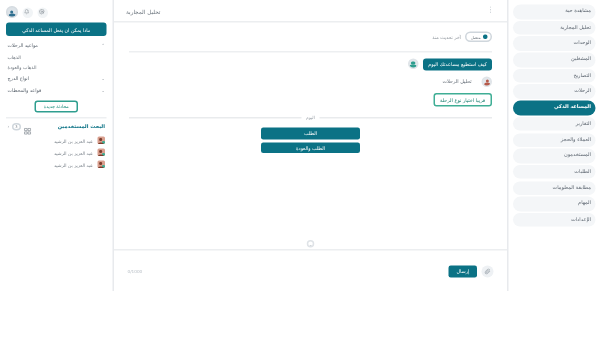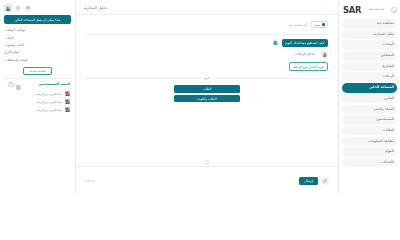--- a/index.html
+++ b/index.html
@@ -561,27 +561,20 @@
     position: absolute;
     right: .2px; bottom: .2px;
   }
 </style>
 </head>
 <body>
 
 <div id="app">
 
   <aside class="rightnav">
-    <div class="brand">
-      <div class="brand-collapse"></div>
-      <div style="display:flex;flex-direction:column;align-items:center;flex:1 1 auto;">
-        <div class="brand-sub">الهيئة العامة للنقل</div>
-      </div>
-      <div class="brand-mark">SAR</div>
-    </div>
     <nav class="navlist" id="navlist">
         <div class="navitem">
           <span class="nv-ico"></span>
           <span class="nv-label">مشاهدة حية</span>
         </div>
         <div class="navitem">
           <span class="nv-ico"></span>
           <span class="nv-label">تحليل المجارية</span>
         </div>
         <div class="navitem">

